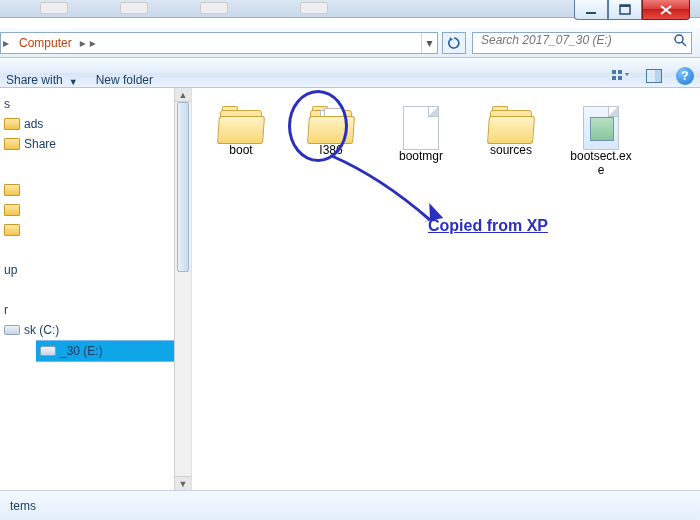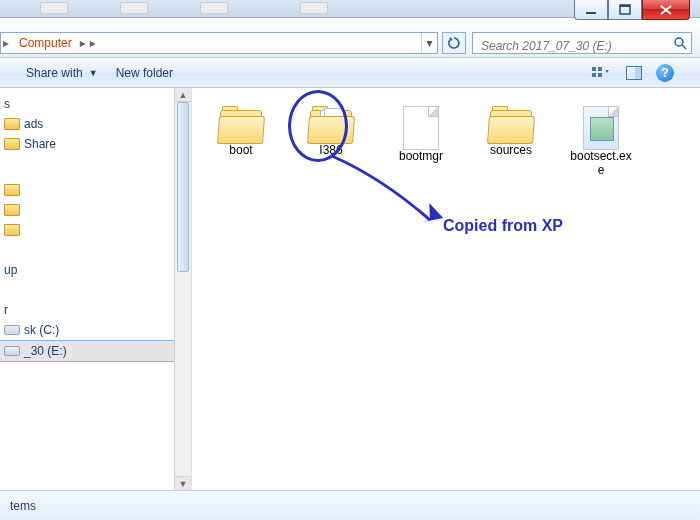--- a/index.html
+++ b/index.html
@@ -17,44 +17,44 @@
   .capbtn.close { width:48px; background:linear-gradient(#f07a77,#d9423e 45%,#c81c17 46%,#e64a45); border-color:#7a1b18; border-radius:0 0 4px 0; }
   .capbtn svg { display:block; }
 
   
   .addrbar { position:absolute; top:28px; left:0; right:0; height:30px; display:flex; align-items:center; padding:0 8px 0 0; background:linear-gradient(#f7fbff,#e7f0fa); border-bottom:1px solid #b7c7d8; }
   .crumb-box { flex:1; height:22px; border:1px solid #8faac6; background:#fff; display:flex; align-items:center; margin-right:4px; }
   .crumb-seg { padding:0 6px 0 8px; height:100%; display:flex; align-items:center; color:#c2410c; }
   .crumb-sep { width:10px; height:100%; display:flex; align-items:center; justify-content:center; color:#666; }
   .crumb-drop { width:16px; border-left:1px solid #cbd6e2; height:100%; display:flex; align-items:center; justify-content:center; color:#555; }
   .refresh { width:24px; height:22px; border:1px solid #8faac6; background:#eaf3fc; display:flex; align-items:center; justify-content:center; margin-right:6px; color:#2b5c9b; }
-  .searchbox { width:220px; height:22px; border:1px solid #8faac6; background:#fff; display:flex; align-items:flex-end; padding:0 4px; color:#777; position:relative; }
+  .searchbox { width:220px; height:22px; border:1px solid #8faac6; background:#fff; display:flex; align-items:flex-start; padding:0 4px; color:#777; position:relative; }
   .searchbox .mag { margin-left:auto; color:#2b5c9b; }
   .searchbox input { border:none; outline:none; flex:1; font-style:italic; color:#777; font-size:12px; padding:0 4px; font-family:inherit; }
 
   
-  .cmdbar { position:absolute; top:58px; left:0; right:0; height:30px; background:linear-gradient(#f6fbff,#e3eefb 50%,#d7e6f7 51%,#eaf3fd); border-bottom:1px solid #b7c7d8; display:flex; align-items:center; padding:0 26px; gap:18px; }
+  .cmdbar { position:absolute; top:58px; left:0; right:0; height:30px; background:linear-gradient(#f6fbff,#e3eefb 50%,#d7e6f7 51%,#eaf3fd); border-bottom:1px solid #b7c7d8; display:flex; align-items:flex-end; padding:0 6px; gap:18px; }
   .cmdbar .lbl { color:#1b3e66; }
   .cmdbar .drop { margin-left:-12px; color:#1b3e66; font-size:9px; }
   .cmdbar .right { margin-left:auto; display:flex; align-items:center; gap:10px; }
   .iconbtn { width:24px; height:22px; display:flex; align-items:center; justify-content:center; border:1px solid transparent; border-radius:2px; }
   .help { width:18px; height:18px; border-radius:50%; background:radial-gradient(circle at 35% 30%,#7fc3ff,#1776d4); color:#fff; display:flex; align-items:center; justify-content:center; font-weight:bold; font-size:12px; }
 
   
   .bodyarea { position:absolute; top:88px; left:0; right:0; bottom:30px; display:flex; }
   .nav { width:192px; background:#fff; position:relative; overflow:hidden; border-right:1px solid #e0e0e0; }
   .nav-scroll { position:absolute; top:0; right:0; bottom:0; width:17px; background:#f0f0f0; border-left:1px solid #d0d0d0; }
   .nav-scroll .thumb { position:absolute; top:14px; left:2px; right:2px; height:170px; background:linear-gradient(90deg,#e8f0fa,#c9dbef); border:1px solid #9fb8d4; border-radius:2px; }
   .nav-scroll .arr { position:absolute; left:0; right:0; height:14px; background:#e8e8e8; display:flex; align-items:center; justify-content:center; color:#666; font-size:9px; }
   .nav-scroll .arr.up { top:0; border-bottom:1px solid #d0d0d0; }
   .nav-scroll .arr.dn { bottom:0; border-top:1px solid #d0d0d0; }
   .nav ul { list-style:none; margin:0; padding:6px 0 0 0; }
   .nav li { padding:3px 0 3px 4px; color:#1b3e66; white-space:nowrap; }
   .nav li.sub { padding-left:4px; }
-  .nav li.sel { background:#e5e5e5; border:1px solid #7fb6ef; border-left:none; border-right:none; }
+  .nav li.sel { background:#0ea5e9; border:1px solid #7fb6ef; border-left:none; border-right:none;margin-left:36px; }
   .nav .spacer { height:20px; }
   .nav .mini-icon { display:inline-block; width:16px; height:12px; background:linear-gradient(#ffe9a8,#f3c64a); border:1px solid #c99a2a; border-radius:1px; margin-right:4px; vertical-align:-2px; }
   .nav .drive-icon { display:inline-block; width:16px; height:10px; background:linear-gradient(#eef3f9,#c7d6e6); border:1px solid #8fa3b8; border-radius:2px; margin-right:4px; vertical-align:-1px; }
 
   .content { flex:1; background:#fff; position:relative; padding:18px 18px; }
   .itemgrid { display:flex; gap:28px; flex-wrap:wrap; align-content:flex-start; }
   .fitem { width:62px; text-align:center; }
   .fitem .cap { font-size:12px; color:#000; line-height:1.15; word-break:break-word; }
   .folder-ico { width:46px; height:38px; margin:0 auto; position:relative; }
   .folder-ico .back { position:absolute; left:2px; top:4px; width:42px; height:30px; background:linear-gradient(#ffe9a8,#f7d46a); border:1px solid #d0a63e; border-radius:3px; }
@@ -225,21 +225,21 @@
           </div>
         <div class="cap">bootsect.exe</div>
       </div>
     </div>
 
     <div class="anno-circle anno" style="left:96px; top:2px; width:60px; height:72px;"></div>
     <svg class="anno-arrow anno" style="left:120px; top:50px;" width="140" height="100">
       <path d="M20 18 Q 70 40 118 82" stroke="#2a2fc0" stroke-width="3" fill="none"></path>
       <path d="M118 82 l-6 -16 l18 10 l-18 10 z" fill="#2a2fc0" transform="rotate(18 118 82)"></path>
     </svg>
-    <div class="anno-text anno" style="left:251px; top:128px;">
+    <div class="anno-text anno" style="left:236px; top:128px;text-decoration:underline;">
       <div>Copied from XP</div>
     </div>
   </div>
 </div>
 
 <div class="statusbar">
   <span>tems</span>
 </div>
 
 </body></html>

